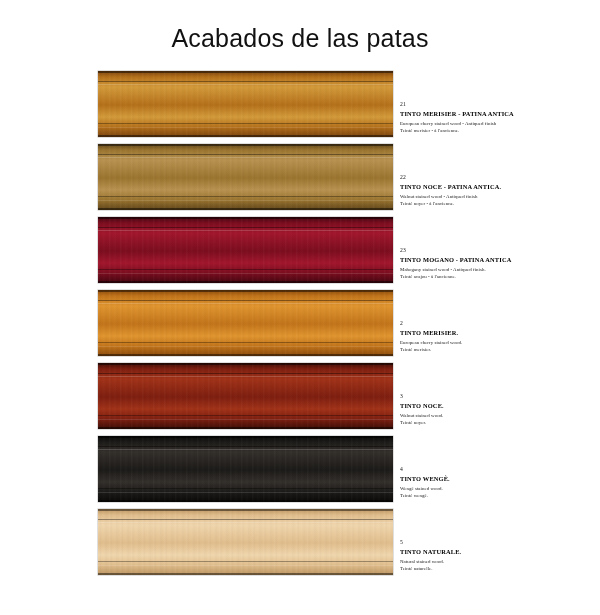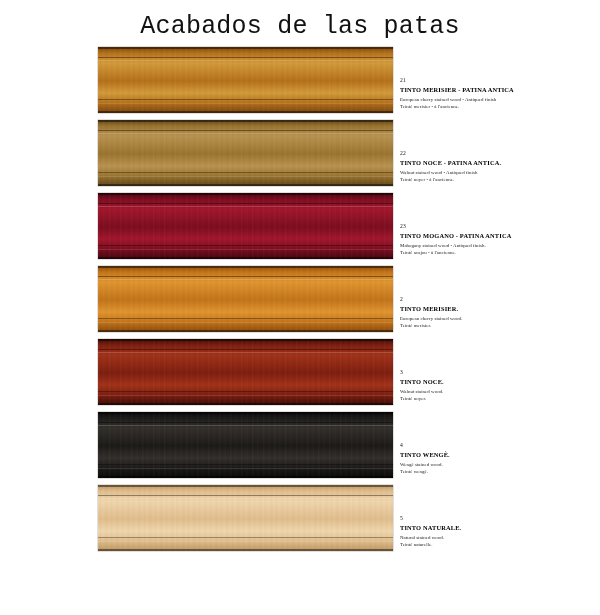--- a/index.html
+++ b/index.html
@@ -14,26 +14,26 @@
     color: #1a1a1a;
     overflow: hidden;
   }
   .page {
     position: relative;
     width: 600px;
     height: 615px;
   }
   .page-title {
     text-align: center;
-    font-family: Liberation Mono, monospace;
+    font-family: Liberation Sans, sans-serif;
     font-weight: 400;
     font-size: 25px;
     letter-spacing: 0.2px;
     color: #111111;
-    margin: 0;
+    margin: 12px;
     padding: 12px 0 6px 0;
   }
   .finish-list {
     position: relative;
     margin: 0;
     padding: 0;
     list-style: none;
   }
   .finish-row {
     position: relative;

